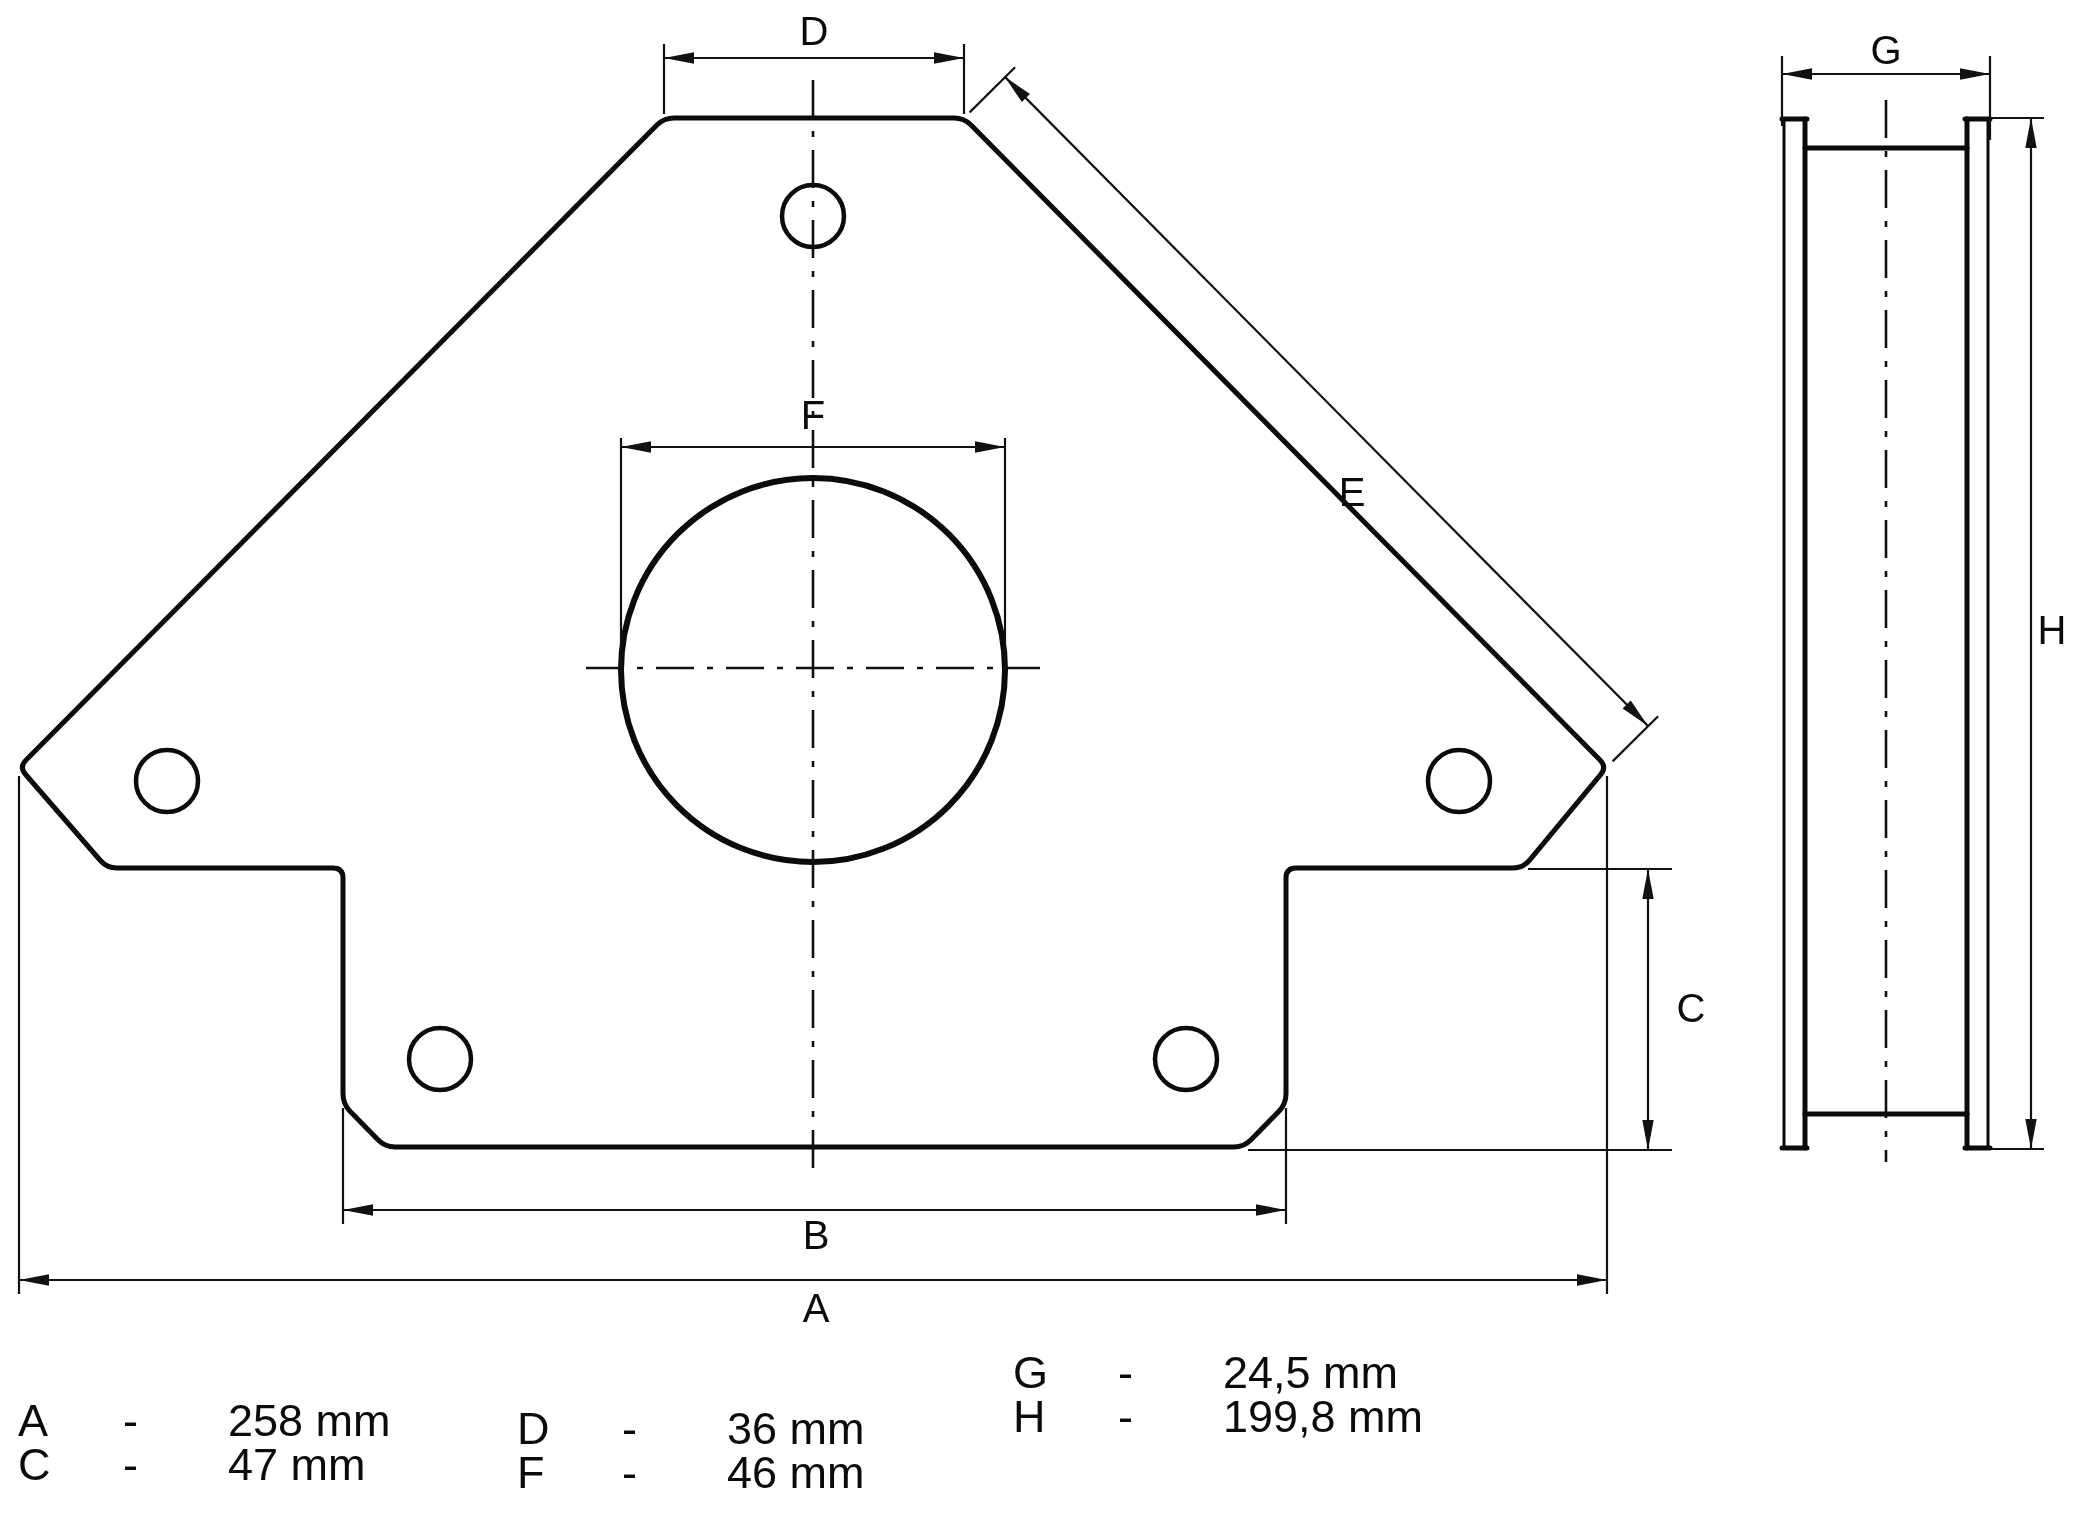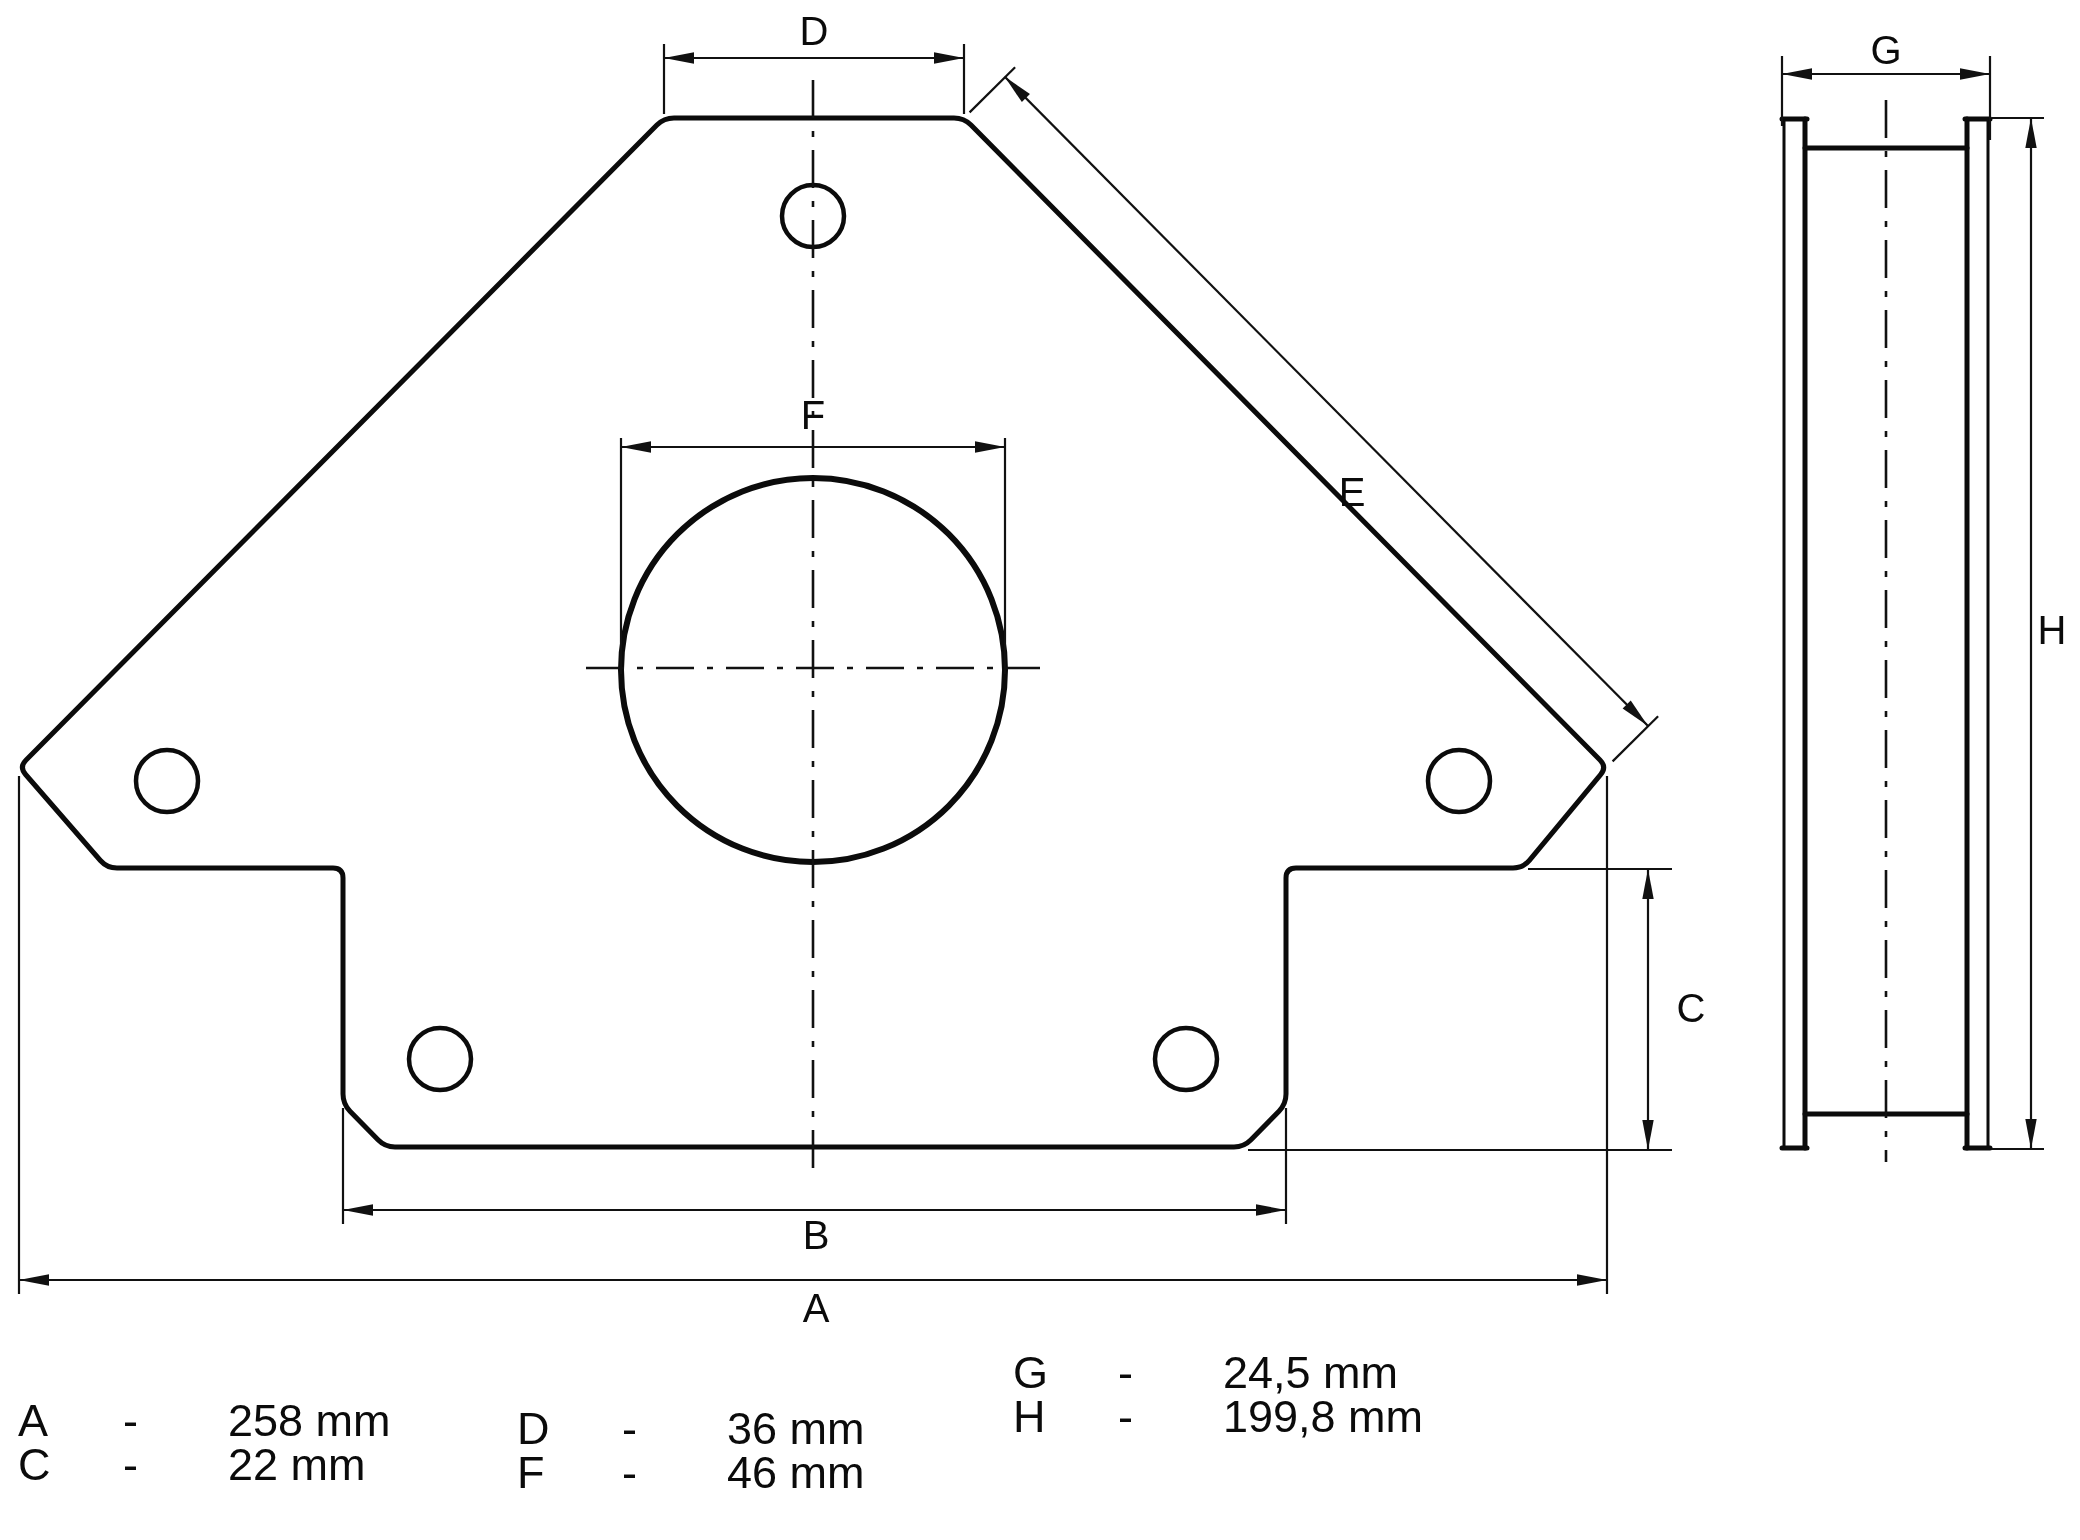--- a/index.html
+++ b/index.html
@@ -148,21 +148,21 @@
     </g>
   </g>
 </svg>
 
 <div id="legend">
   <div class="leg-col" style="left:18px;top:1399px;">
     <div class="leg-row">
       <span class="leg-letter">A</span><span class="leg-dash">-</span><span class="leg-value">258 mm</span>
     </div>
     <div class="leg-row">
-      <span class="leg-letter">C</span><span class="leg-dash">-</span><span class="leg-value">22 mm</span>
+      <span class="leg-letter">C</span><span class="leg-dash">-</span><span class="leg-value">47 mm</span>
     </div>
   </div>
   <div class="leg-col" style="left:517px;top:1399px;margin-top:8px;">
     <div class="leg-row">
       <span class="leg-letter">D</span><span class="leg-dash">-</span><span class="leg-value">36 mm</span>
     </div>
     <div class="leg-row">
       <span class="leg-letter">F</span><span class="leg-dash">-</span><span class="leg-value">46 mm</span>
     </div>
   </div>

